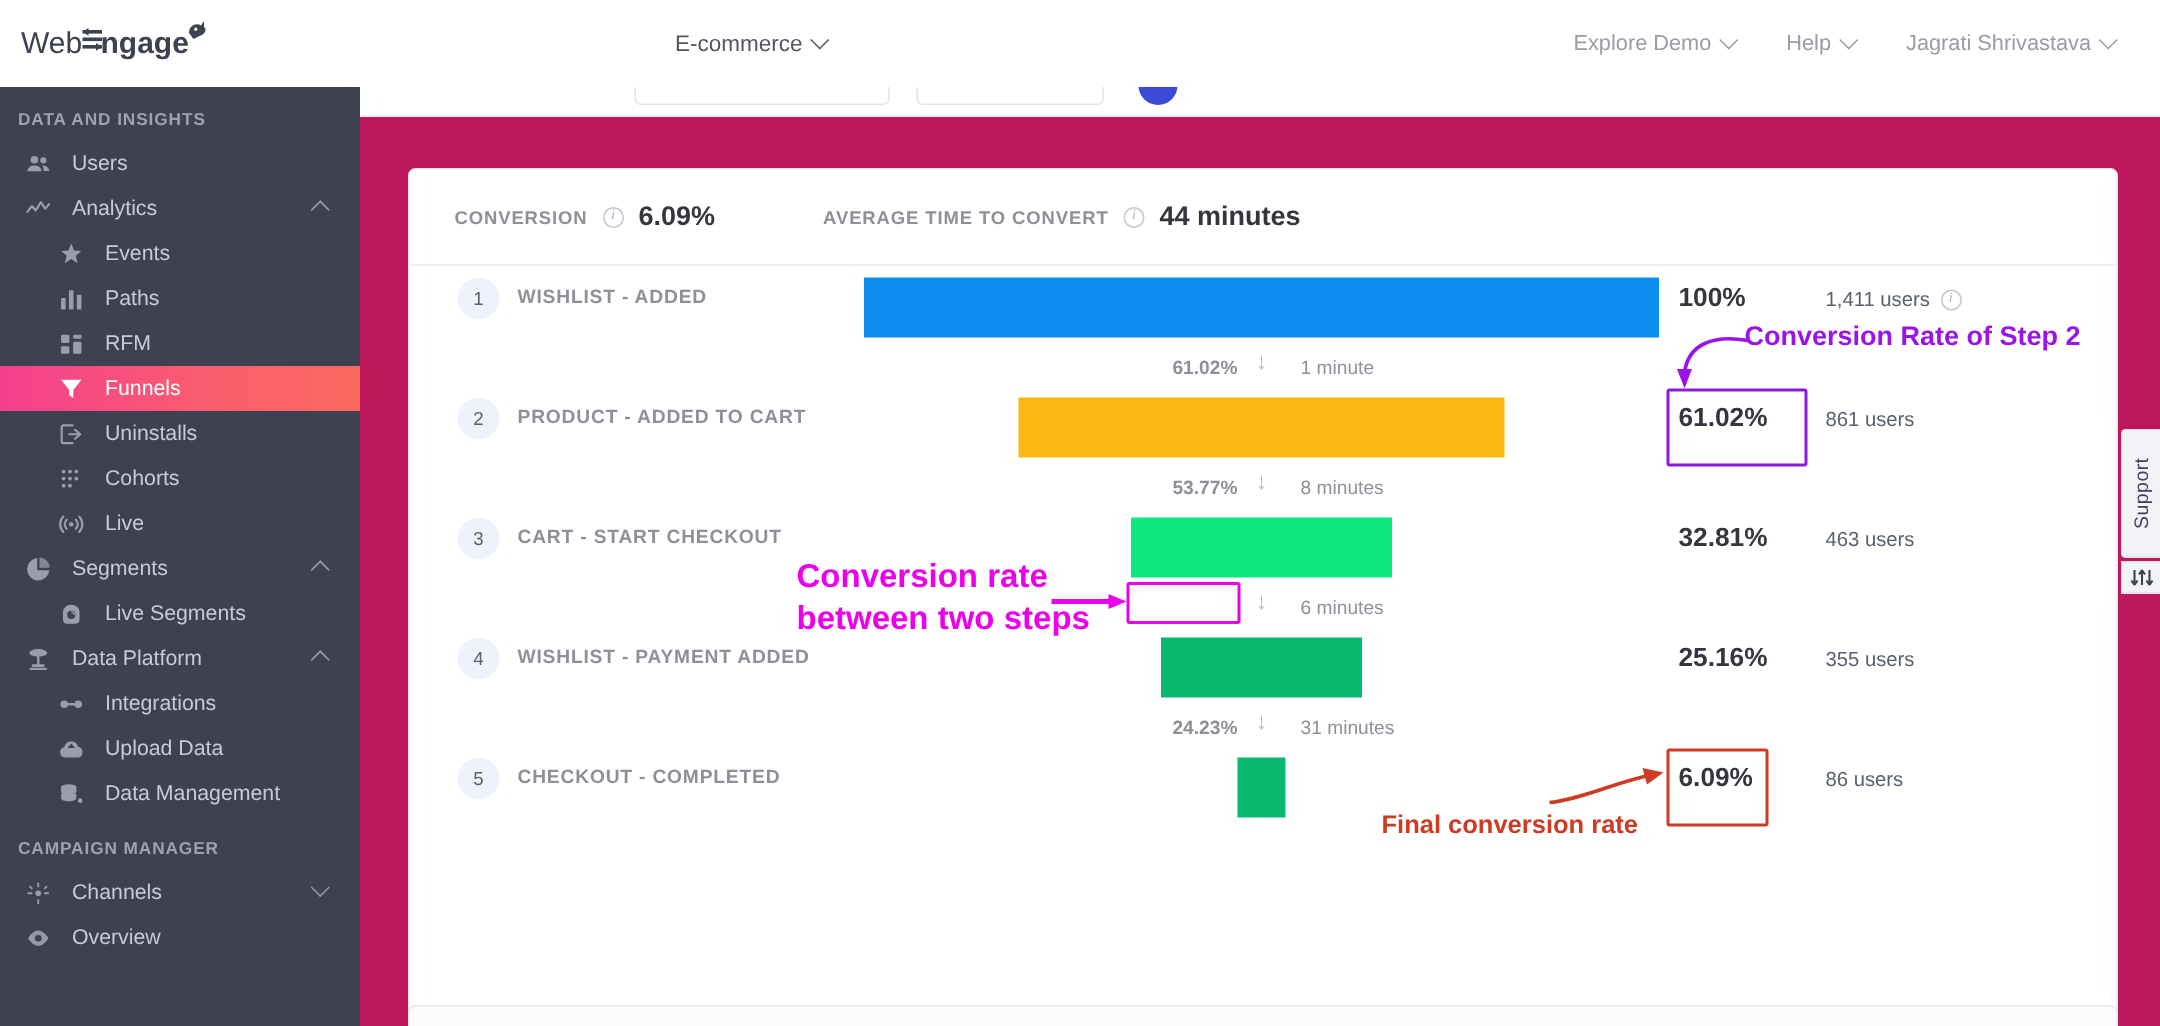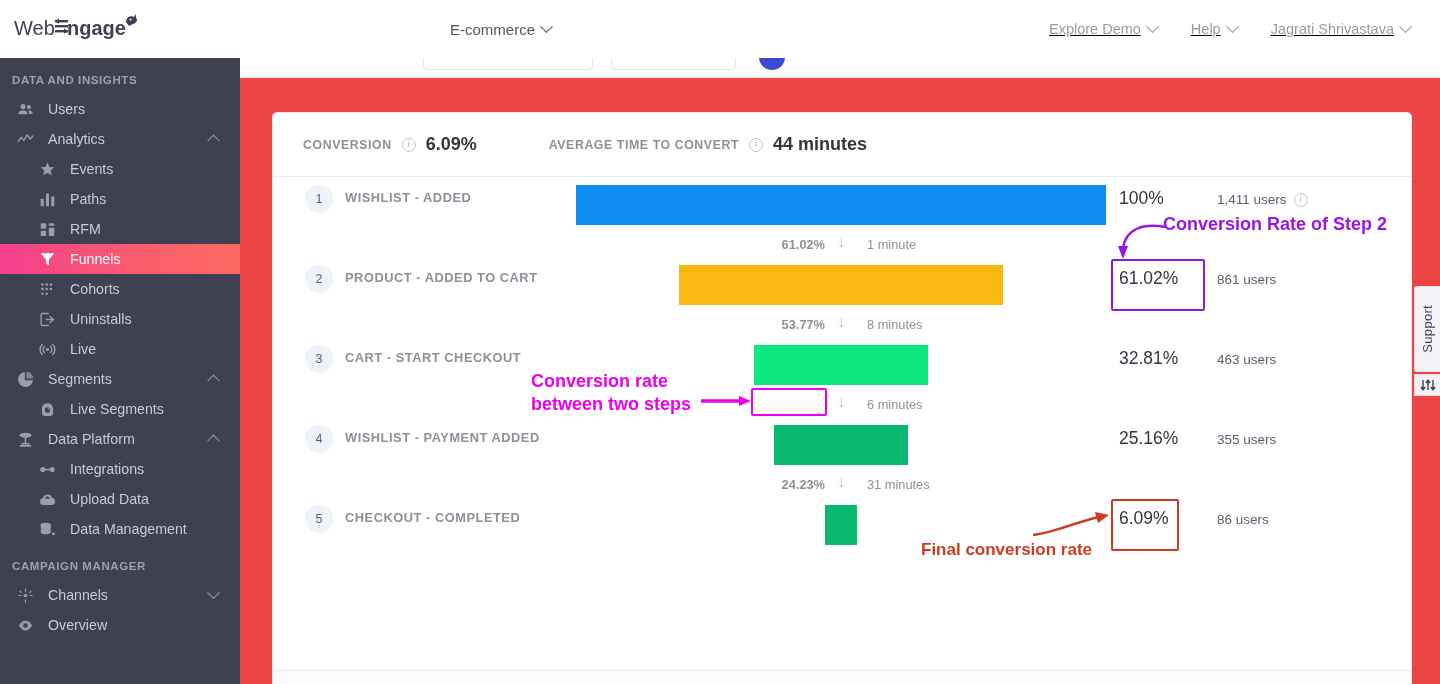--- a/index.html
+++ b/index.html
@@ -24,21 +24,21 @@
   .logo-svg { display: block; }
   .acct-switch {
     margin-left: 0px;
     display: flex; align-items: center; gap: 7px;
     color: #54565f; font-size: 15px;
     padding-left: 210px;
     cursor: pointer;
   }
   .topbar-right {
     margin-left: auto; display: flex; align-items: center;
-    gap: 34px; padding-right: 30px; text-decoration: underline;
+    gap: 34px; padding-right: 30px;
   }
   .topbar-right .tb-item {
     display: flex; align-items: center; gap: 7px;
     color: #9a9ba4; font-size: 14.5px; cursor: pointer;
   }
   .chev { display: inline-block; width: 9px; height: 9px;
     border-right: 1.6px solid currentColor; border-bottom: 1.6px solid currentColor;
     transform: rotate(45deg) translate(-2px,-2px); }
   .chev-up { transform: rotate(-135deg) translate(-1px,-1px); }
 
@@ -71,21 +71,21 @@
   .side-item.active {
     background: linear-gradient(90deg,#f53f8e 0%, #fa5e6d 60%, #fb6a5f 100%);
     color: #ffffff;
   }
   .side-item.active .ico { color: #ffffff; }
 
   
   .main {
     position: absolute; top: 58px; left: 240px;
     width: 1200px; height: 626px;
-    background: #ef4444;
+    background: #be185d;
     overflow: hidden;
   }
   .strip-top {
     position: absolute; top: 0; left: 0; width: 1200px; height: 20px;
     background: #ffffff; border-bottom: 1px solid #e6e8ef;
   }
   .ghost-input {
     position: absolute; top: -26px; height: 38px;
     border: 1px solid #e1e4ec; border-radius: 4px; background: #fff;
   }
@@ -132,21 +132,21 @@
     background: #eef3fb; color: #5a6070; font-size: 12.5px;
     display: flex; align-items: center; justify-content: center;
   }
   .step-name {
     position: absolute; left: 72px; top: 5px;
     color: #8e9099; font-size: 12.8px; font-weight: bold;
     letter-spacing: .55px;
   }
   .bar { position: absolute; height: 40px; }
   .pct {
-    position: absolute; color: #33363f; font-size: 17.5px; font-weight: normal;
+    position: absolute; color: #33363f; font-size: 17.5px; font-weight: bold;
     top: 3px;
   }
   .users {
     position: absolute; color: #5a6070; font-size: 13.5px; top: 7px;
     display: flex; align-items: center; gap: 7px;
   }
 
   .between-row {
     position: absolute; width: 1140px; height: 24px;
     display: block;
@@ -164,21 +164,21 @@
 
   
   .box-magenta {
     position: absolute; border: 2px solid #ec00ec; background: #fff;
     border-radius: 2px;
   }
   .box-purple { position: absolute; border: 2.5px solid #8c1ae0; border-radius: 2px; }
   .box-red { position: absolute; border: 2.5px solid #cf3a22; border-radius: 2px; }
 
   .anno { position: absolute; font-weight: bold; line-height: 1.28; }
-  .anno-magenta { color: #ec00ec; font-size: 18px; }
+  .anno-magenta { color: #ec00ec; font-size: 22px; }
   .anno-purple { color: #9a14e8; font-size: 18px; }
   .anno-red { color: #cf3a22; font-size: 17px; }
   .anno-svg { position: absolute; overflow: visible; }
 
   
   .card-bottom {
     position: absolute; left: 32px; top: 612px;
     width: 1140px; height: 60px;
     background: #fcfcfd; border: 1px solid #e6e8ef;
     border-radius: 5px;
@@ -302,42 +302,42 @@
     <div class="side-item sub active">
       <span class="ico">
         <svg width="17" height="17" viewBox="0 0 20 20" fill="currentColor">
           <path d="M2 2.5 H18 L11.6 10.5 V17 L8.4 14.6 V10.5 Z"></path>
         </svg>
       </span>
       <span class="lbl">Funnels</span>
     </div>
     <div class="side-item sub">
       <span class="ico">
+        <svg width="17" height="17" viewBox="0 0 20 20" fill="none" stroke="currentColor" stroke-width="1.7" stroke-linecap="round" stroke-linejoin="round">
+          <path d="M11 3 H4 A1.5 1.5 0 0 0 2.5 4.5 V15.5 A1.5 1.5 0 0 0 4 17 H11"></path>
+          <path d="M13 6.5 L17 10 L13 13.5"></path>
+          <path d="M17 10 H8.5"></path>
+        </svg>
+      </span>
+      <span class="lbl">Uninstalls</span>
+    </div>
+    <div class="side-item sub">
+      <span class="ico">
         <svg width="17" height="17" viewBox="0 0 20 20" fill="currentColor">
           <circle cx="4" cy="4" r="1.5"></circle>
           <circle cx="9" cy="4" r="1.5"></circle>
           <circle cx="14" cy="4" r="1.5"></circle>
           <circle cx="4" cy="9.5" r="1.5"></circle>
           <circle cx="9" cy="9.5" r="1.5"></circle>
           <circle cx="4" cy="15" r="1.5"></circle>
           <circle cx="9" cy="15" r="1.5"></circle>
           <circle cx="14" cy="9.5" r="1.5"></circle>
         </svg>
       </span>
       <span class="lbl">Cohorts</span>
-    </div>
-    <div class="side-item sub">
-      <span class="ico">
-        <svg width="17" height="17" viewBox="0 0 20 20" fill="none" stroke="currentColor" stroke-width="1.7" stroke-linecap="round" stroke-linejoin="round">
-          <path d="M11 3 H4 A1.5 1.5 0 0 0 2.5 4.5 V15.5 A1.5 1.5 0 0 0 4 17 H11"></path>
-          <path d="M13 6.5 L17 10 L13 13.5"></path>
-          <path d="M17 10 H8.5"></path>
-        </svg>
-      </span>
-      <span class="lbl">Uninstalls</span>
     </div>
     <div class="side-item sub">
       <span class="ico">
         <svg width="17" height="17" viewBox="0 0 20 20" fill="none" stroke="currentColor" stroke-width="1.7" stroke-linecap="round" stroke-linejoin="round">
           <circle cx="10" cy="10" r="1.8" fill="currentColor" stroke="none"></circle>
           <path d="M13.6 6.4a5 5 0 0 1 0 7.2"></path>
           <path d="M6.4 13.6a5 5 0 0 1 0-7.2"></path>
           <path d="M16.2 4a8.5 8.5 0 0 1 0 12"></path>
           <path d="M3.8 16a8.5 8.5 0 0 1 0-12"></path>
         </svg>

